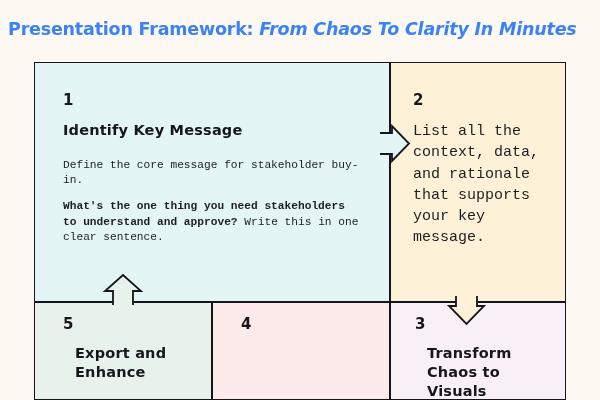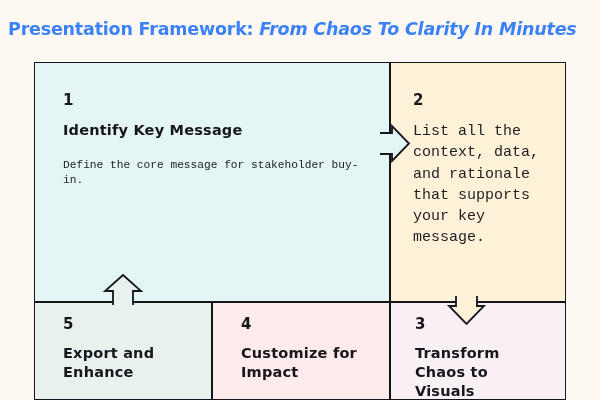--- a/index.html
+++ b/index.html
@@ -84,20 +84,21 @@
     font-weight: bold;
     color: #16161c;
     line-height: 1.28;
     letter-spacing: 0.2px;
     margin-bottom: 18px;
   }
   .cell-2 .step-head { margin-bottom: 10px; }
   .cell-5 .step-head, .cell-4 .step-head, .cell-3 .step-head {
     margin-bottom: 0;
     line-height: 1.32;
+    margin-left: 12px;
   }
 
   .step-body {
     font-family: Liberation Mono, monospace;
     font-size: 11.2px;
     color: #1d1d22;
     line-height: 1.38;
     margin: 0 0 11px 0;
   }
   .step-body:last-child { margin-bottom: 0; }
@@ -119,41 +120,41 @@
   <span class="title-main">Presentation Framework: </span><span class="title-sub">From Chaos To Clarity In Minutes</span>
 </div>
 
 <div class="grid">
 
   <div class="cell cell-1" style="background:#e4f5f5;">
     <div class="cell-inner">
       <div class="step-num">1</div>
       <div class="step-head">Identify Key Message</div>
       <p class="step-body">Define the core message for stakeholder buy-in.</p>
+      <p class="step-body"><b>What's the one thing you need stakeholders to understand and approve?</b><span> Write this in one clear sentence.</span></p>
     </div>
   </div>
 
   <div class="cell cell-2" style="background:#fdf2d8;">
     <div class="cell-inner">
       <div class="step-num">2</div>
       <p class="step-body">List all the context, data, and rationale that supports your key message.</p>
     </div>
   </div>
 
   <div class="cell cell-5" style="background:#e8f2ec;">
     <div class="cell-inner">
       <div class="step-num">5</div>
       <div class="step-head">Export and Enhance</div>
     </div>
   </div>
 
   <div class="cell cell-4" style="background:#fdeaea;">
     <div class="cell-inner">
       <div class="step-num">4</div>
-      <div class="step-head">Customize for Impact</div>
     </div>
   </div>
 
   <div class="cell cell-3" style="background:#f8f0f5;">
     <div class="cell-inner">
       <div class="step-num">3</div>
       <div class="step-head">Transform Chaos to Visuals</div>
     </div>
   </div>
 

